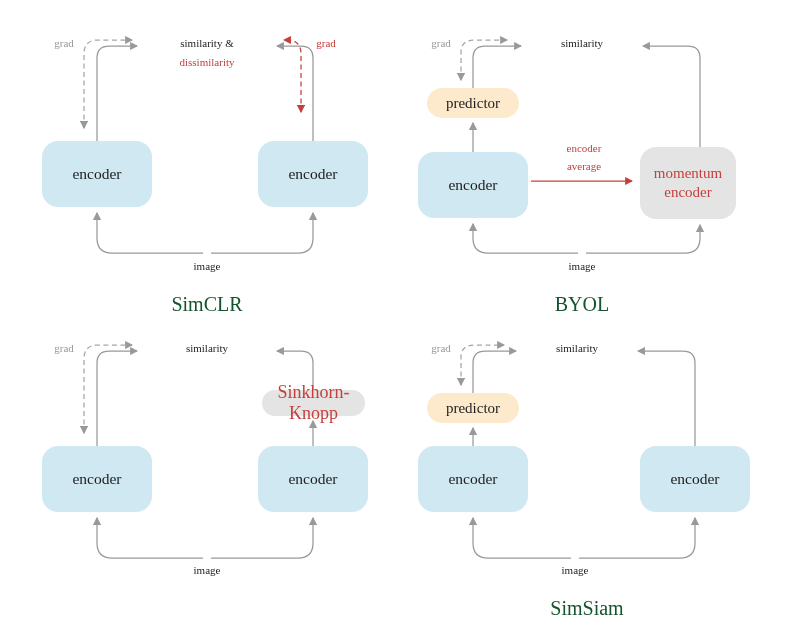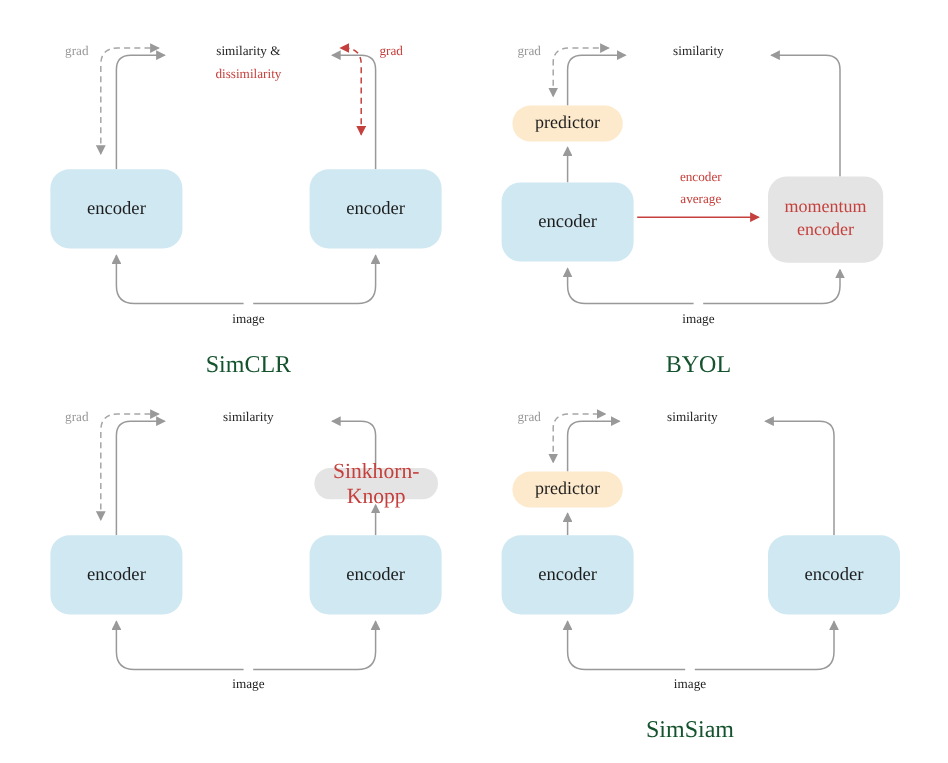--- a/index.html
+++ b/index.html
@@ -113,15 +113,15 @@
   <div class="box enc" style="left:42px; top:446px;">encoder</div>
   <div class="box enc" style="left:258px; top:446px;">encoder</div>
   <div class="lbl" style="left:172px; top:561px; width:70px;">image</div>
 
   <div class="lbl gray" style="left:421px; top:339px; width:40px;">grad</div>
   <div class="lbl" style="left:522px; top:339px; width:110px;">similarity</div>
   <div class="box pred" style="left:427px; top:393px;">predictor</div>
   <div class="box enc" style="left:418px; top:446px;">encoder</div>
   <div class="box enc" style="left:640px; top:446px;">encoder</div>
   <div class="lbl" style="left:540px; top:561px; width:70px;">image</div>
-  <div class="title" style="left:500px; top:597px;font-family:Liberation Serif, serif;">SimSiam</div>
+  <div class="title" style="left:512px; top:597px;font-family:Liberation Serif, serif;">SimSiam</div>
 
 </div>
 
 </body></html>

